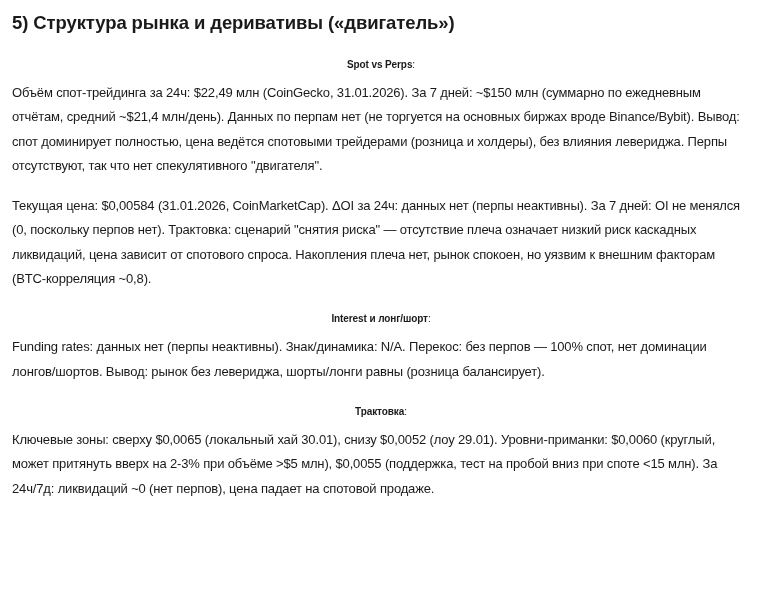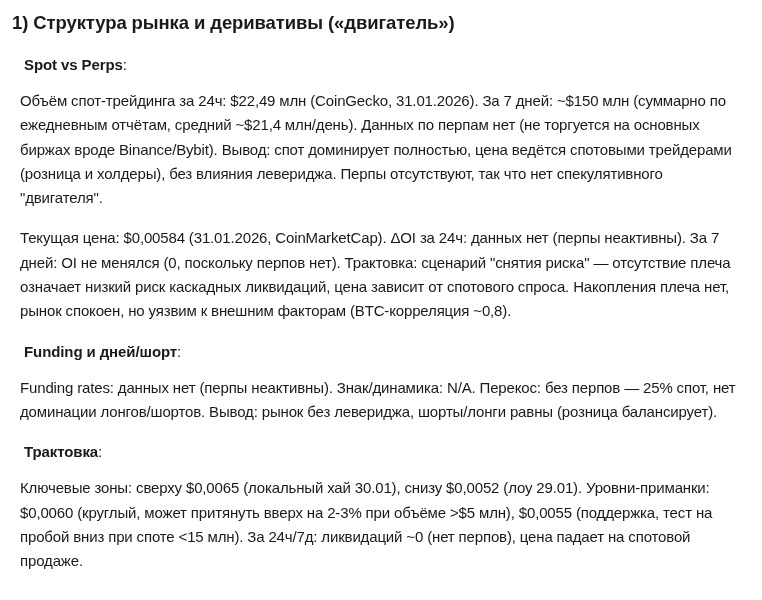--- a/index.html
+++ b/index.html
@@ -28,52 +28,53 @@
       line-height: 28px;
       letter-spacing: -0.1px;
     }
     .section {
       margin-top: 16px;
     }
     .section.first {
       margin-top: 16px;
     }
     .section-title {
-      font-size: 15px;
+      font-size: 10px;
       line-height: 24px;
-      margin: 12px;
+      margin: 4px;
       letter-spacing: -0.1px;
+      text-align: center;
     }
     .section-title b {
       font-weight: bold;
     }
     .section-body {
-      font-size: 15px;
+      font-size: 13px;
       line-height: 24.3px;
-      margin: 8px;
+      margin: 0;
       letter-spacing: -0.15px;
     }
   </style>
 </head>
 <body>
 
 <div class="doc">
-  <h3 class="heading">1) Структура рынка и деривативы («двигатель»)</h3>
+  <h3 class="heading">5) Структура рынка и деривативы («двигатель»)</h3>
 
   <div class="section first">
     <p class="section-title"><b>Spot vs Perps</b><span>:</span></p>
     <p class="section-body">Объём спот-трейдинга за 24ч: $22,49 млн (CoinGecko, 31.01.2026). За 7 дней: ~$150 млн (суммарно по ежедневным отчётам, средний ~$21,4 млн/день). Данных по перпам нет (не торгуется на основных биржах вроде Binance/Bybit). Вывод: спот доминирует полностью, цена ведётся спотовыми трейдерами (розница и холдеры), без влияния левериджа. Перпы отсутствуют, так что нет спекулятивного "двигателя".</p>
   </div>
 
   <div class="section">
     <p class="section-body">Текущая цена: $0,00584 (31.01.2026, CoinMarketCap). ΔOI за 24ч: данных нет (перпы неактивны). За 7 дней: OI не менялся (0, поскольку перпов нет). Трактовка: сценарий "снятия риска" — отсутствие плеча означает низкий риск каскадных ликвидаций, цена зависит от спотового спроса. Накопления плеча нет, рынок спокоен, но уязвим к внешним факторам (BTC-корреляция ~0,8).</p>
   </div>
 
   <div class="section">
-    <p class="section-title"><b>Funding и дней/шорт</b><span>:</span></p>
-    <p class="section-body">Funding rates: данных нет (перпы неактивны). Знак/динамика: N/A. Перекос: без перпов — 25% спот, нет доминации лонгов/шортов. Вывод: рынок без левериджа, шорты/лонги равны (розница балансирует).</p>
+    <p class="section-title"><b>Interest и лонг/шорт</b><span>:</span></p>
+    <p class="section-body">Funding rates: данных нет (перпы неактивны). Знак/динамика: N/A. Перекос: без перпов — 100% спот, нет доминации лонгов/шортов. Вывод: рынок без левериджа, шорты/лонги равны (розница балансирует).</p>
   </div>
 
   <div class="section">
     <p class="section-title"><b>Трактовка</b><span>:</span></p>
     <p class="section-body">Ключевые зоны: сверху $0,0065 (локальный хай 30.01), снизу $0,0052 (лоу 29.01). Уровни-приманки: $0,0060 (круглый, может притянуть вверх на 2-3% при объёме &gt;$5 млн), $0,0055 (поддержка, тест на пробой вниз при споте &lt;15 млн). За 24ч/7д: ликвидаций ~0 (нет перпов), цена падает на спотовой продаже.</p>
   </div>
 </div>
 
 </body></html>

